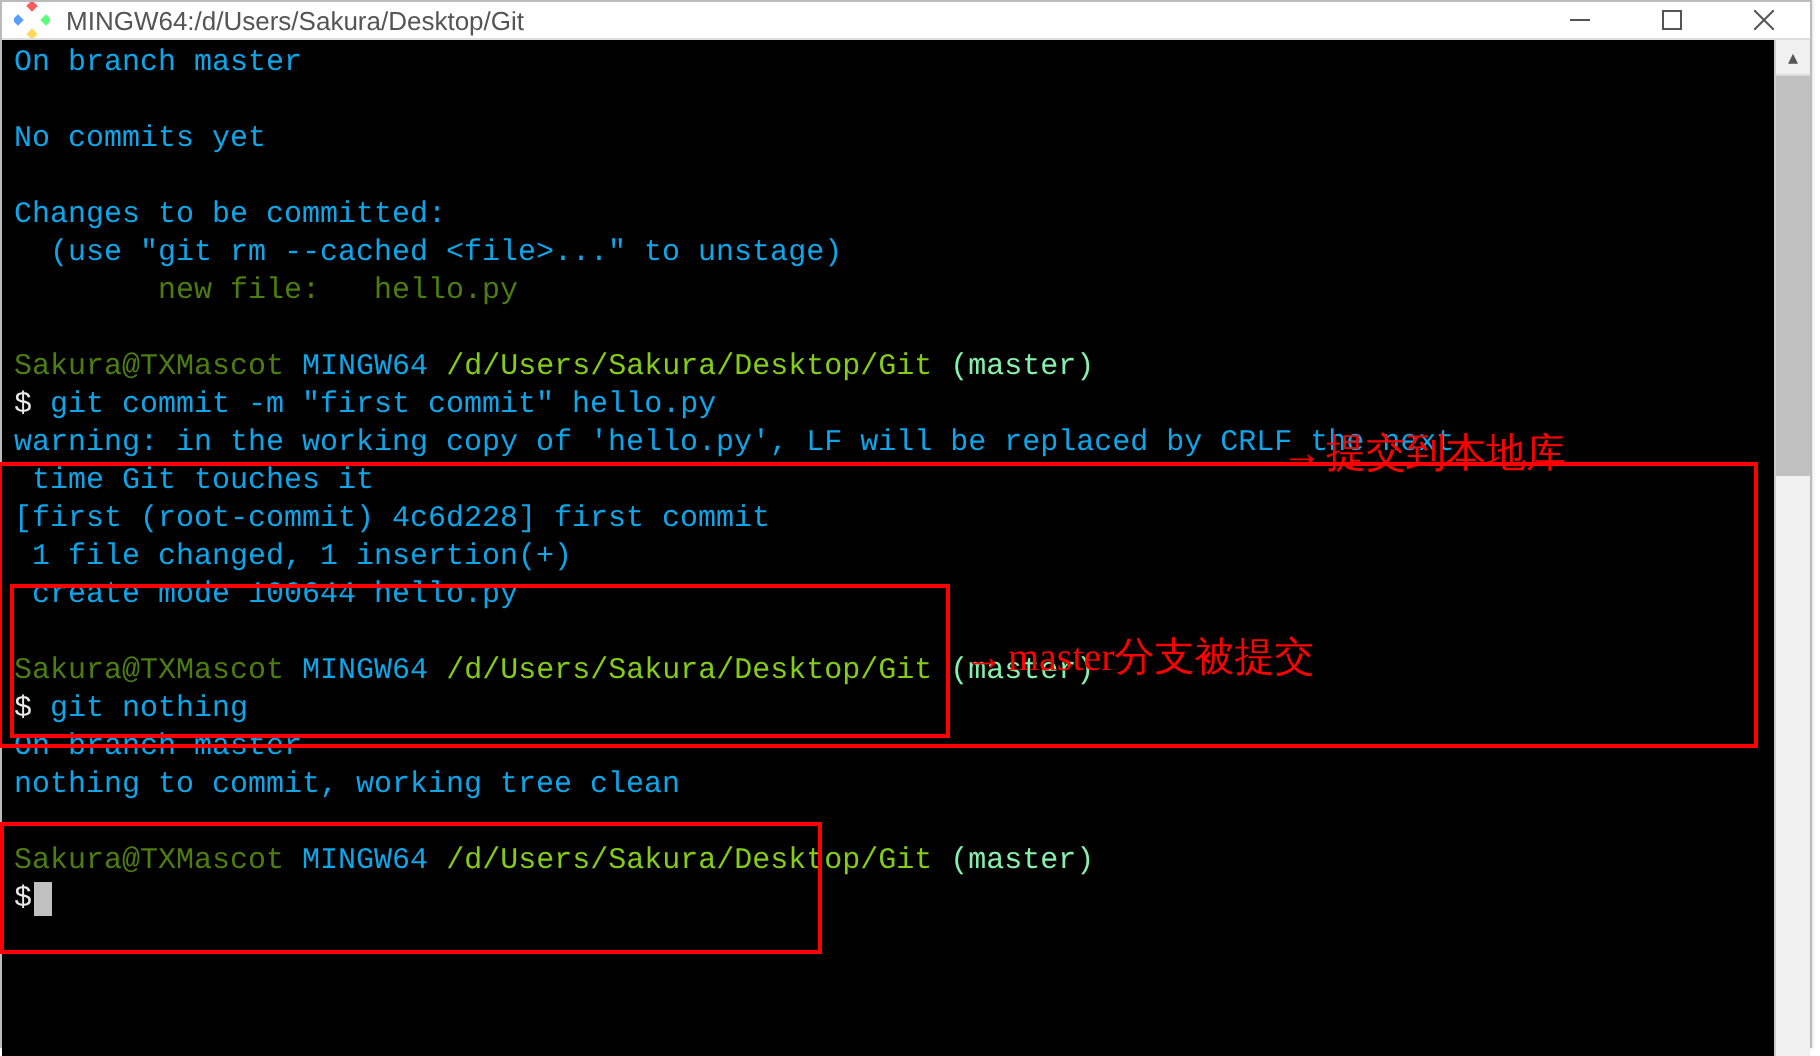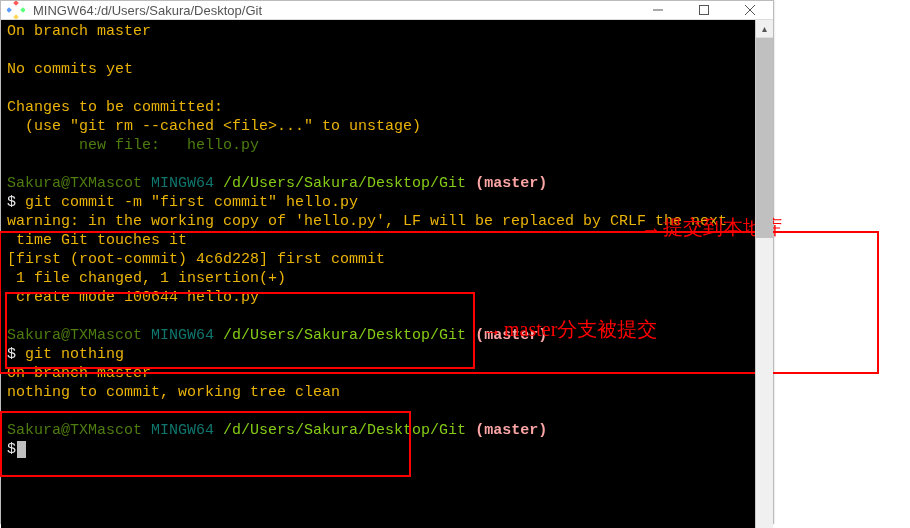--- a/index.html
+++ b/index.html
@@ -5,21 +5,21 @@
   * { margin: 0; padding: 0; box-sizing: border-box; }
   body {
     font-family: "Segoe UI", sans-serif;
     background: #fff;
     width: 910px;
     height: 528px;
     overflow: hidden;
     position: relative;
   }
   .window {
-    width: 774px;
+    width: 906px;
     height: 524px;
     border: 1px solid #bbb;
     background: #fff;
     box-shadow: 0 0 2px rgba(0,0,0,0.2);
     display: flex;
     flex-direction: column;
   }
   .titlebar {
     height: 30px;
     background: #fff;
@@ -76,25 +76,25 @@
     border-bottom: 1px solid #ddd;
   }
   .scroll-thumb {
     position: absolute;
     top: 18px;
     width: 100%;
     height: 200px;
     background: #c0c0c0;
   }
   .c-green  { color: #4d7c0f; }
-  .c-magenta{ color: #0f766e; }
+  .c-magenta{ color: #0ea5e9; }
   .c-yellow { color: #84cc16; }
-  .c-cyan   { color: #fca5a5; font-weight: bold; }
+  .c-cyan   { color: #86efac; }
   .c-white  { color: #e8e8e8; }
-  .c-gray   { color: #eab308; }
+  .c-gray   { color: #0ea5e9; }
 
   .red-box {
     position: absolute;
     border: 2px solid #ff0000;
     pointer-events: none;
   }
   .annotation {
     position: absolute;
     font-family: "SimSun", serif;
     font-size: 20px;

